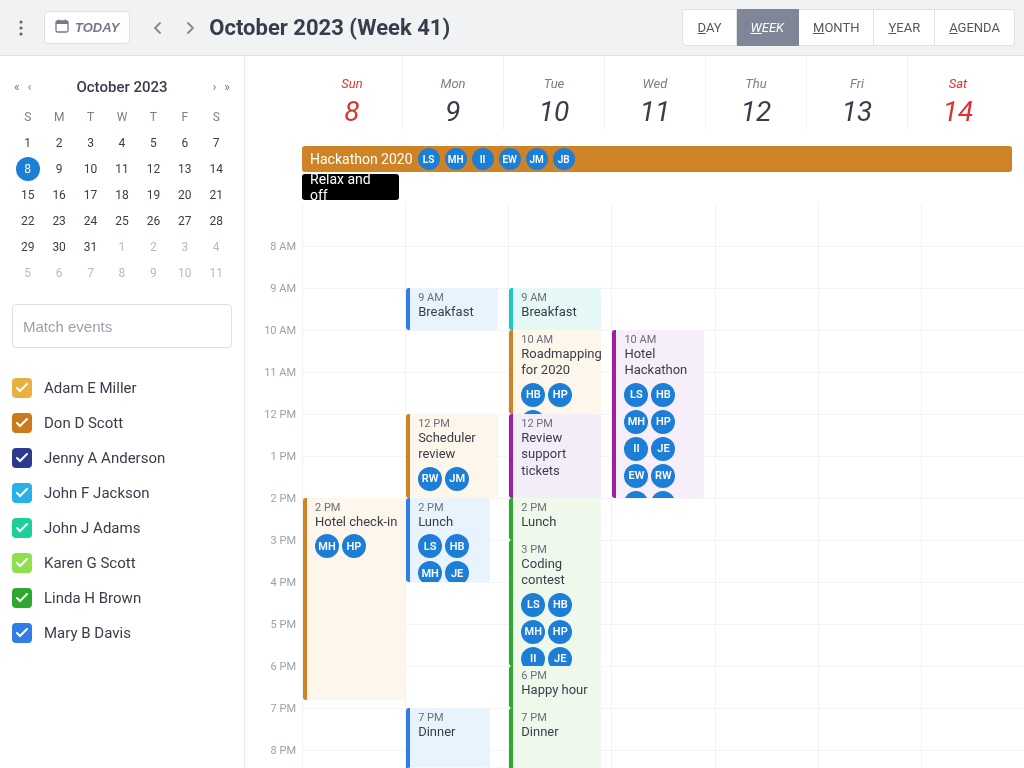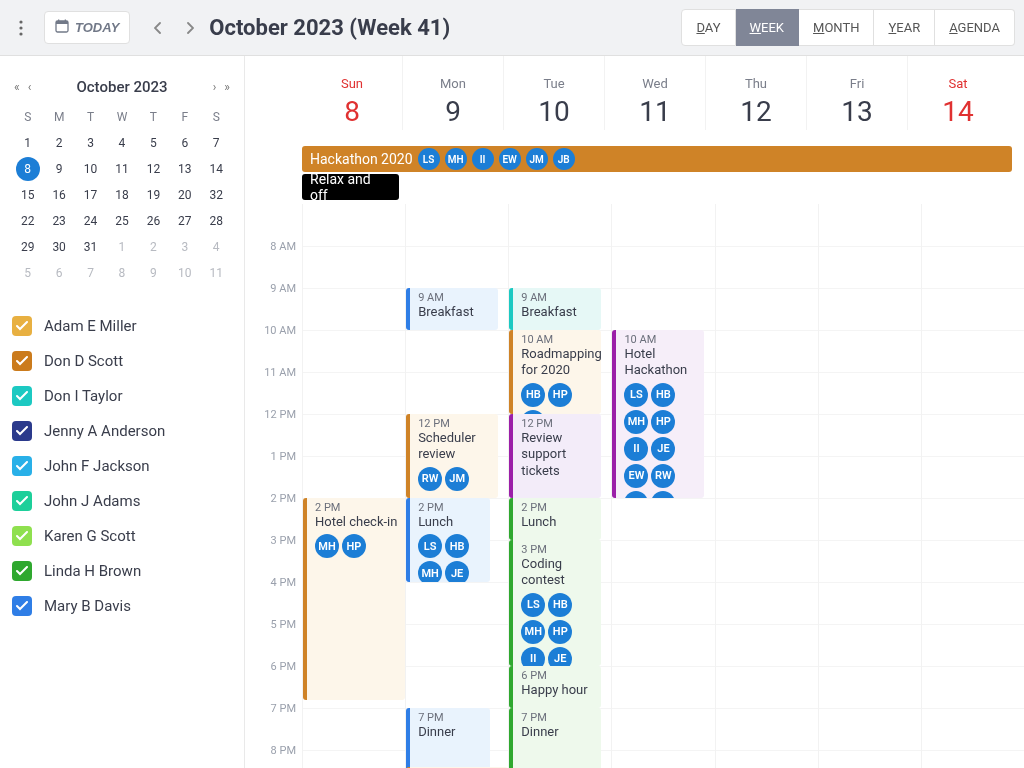--- a/index.html
+++ b/index.html
@@ -40,21 +40,21 @@
   .title { margin-left:3px; font-size:22px; font-weight:700; color:#393d4b; }
   .spacer { flex:1; }
   .view-tabs { display:flex; }
   .view-tab {
     border:1px solid #e0e0e0; padding:10px 14px; font-size:13px;
     color:#555; background:#fff; cursor:pointer; font-weight:400;
   }
   .view-tab + .view-tab { border-left:none; }
   .view-tab:first-child { border-radius:4px 0 0 4px; }
   .view-tab:last-child { border-radius:0 4px 4px 0; }
-  .view-tab.active { background:#808697; color:#fff; border-color:#808697; }
+  .view-tab.active { background:#808697; color:#fff; border-color:#808697;font-style:italic; }
   .view-tab .ul { text-decoration: underline; }
 
   
   .main { display:flex; height:calc(768px - 56px); }
   .sidebar {
     width:245px; border-right:1px solid #e9e9e9;
     padding:22px 12px 0 12px; overflow:hidden;
   }
 
   
@@ -89,20 +89,21 @@
     width:20px; height:20px; border-radius:4px; display:flex;
     align-items:center; justify-content:center; color:#fff; font-size:12px;
   }
   .person-name { font-size:15px; color:#393d4b; }
 
   
   .calarea { flex:1; position:relative; overflow:hidden; }
   .days-header {
     position:absolute; left:57px; right:16px; top:0; height:74px;
     display:flex;
+    font-style:italic;
   }
   .day-head {
     flex:1; text-align:center; padding-top:20px;
     border-left:1px solid #f2f2f2;
   }
   .day-head:first-child { border-left:none; }
   .day-head .dow { font-size:13px; color:#7a7e8a; }
   .day-head .dnum { font-size:28px; font-weight:400; color:#393d4b; margin-top:4px; }
   .day-head.weekend .dow, .day-head.weekend .dnum { color:#e03131; }
 
@@ -243,21 +244,21 @@
           <div class="mini-cell">13</div>
           <div class="mini-cell">14</div>
         </div>
         <div class="mini-row">
           <div class="mini-cell">15</div>
           <div class="mini-cell">16</div>
           <div class="mini-cell">17</div>
           <div class="mini-cell">18</div>
           <div class="mini-cell">19</div>
           <div class="mini-cell">20</div>
-          <div class="mini-cell">32</div>
+          <div class="mini-cell">21</div>
         </div>
         <div class="mini-row">
           <div class="mini-cell">22</div>
           <div class="mini-cell">23</div>
           <div class="mini-cell">24</div>
           <div class="mini-cell">25</div>
           <div class="mini-cell">26</div>
           <div class="mini-cell">27</div>
           <div class="mini-cell">28</div>
         </div>
@@ -274,45 +275,38 @@
           <div class="mini-cell dim">5</div>
           <div class="mini-cell dim">6</div>
           <div class="mini-cell dim">7</div>
           <div class="mini-cell dim">8</div>
           <div class="mini-cell dim">9</div>
           <div class="mini-cell dim">10</div>
           <div class="mini-cell dim">11</div>
         </div>
       </div>
 
+    <input class="search" placeholder="Match events" style="">
 
     <div class="people" id="people">
         <div class="person">
           <div class="chk" style="background: rgb(232, 176, 65);">
             <svg width="12" height="10" viewBox="0 0 12 10">
               <path d="M1 5 L4 8 L11 1" stroke="#fff" stroke-width="2" fill="none" stroke-linecap="round"></path>
             </svg>
           </div>
           <div class="person-name">Adam E Miller</div>
         </div>
         <div class="person">
           <div class="chk" style="background: rgb(203, 123, 28);">
             <svg width="12" height="10" viewBox="0 0 12 10">
               <path d="M1 5 L4 8 L11 1" stroke="#fff" stroke-width="2" fill="none" stroke-linecap="round"></path>
             </svg>
           </div>
           <div class="person-name">Don D Scott</div>
-        </div>
-        <div class="person">
-          <div class="chk" style="background: rgb(28, 201, 194);">
-            <svg width="12" height="10" viewBox="0 0 12 10">
-              <path d="M1 5 L4 8 L11 1" stroke="#fff" stroke-width="2" fill="none" stroke-linecap="round"></path>
-            </svg>
-          </div>
-          <div class="person-name">Don I Taylor</div>
         </div>
         <div class="person">
           <div class="chk" style="background: rgb(43, 58, 140);">
             <svg width="12" height="10" viewBox="0 0 12 10">
               <path d="M1 5 L4 8 L11 1" stroke="#fff" stroke-width="2" fill="none" stroke-linecap="round"></path>
             </svg>
           </div>
           <div class="person-name">Jenny A Anderson</div>
         </div>
         <div class="person">

